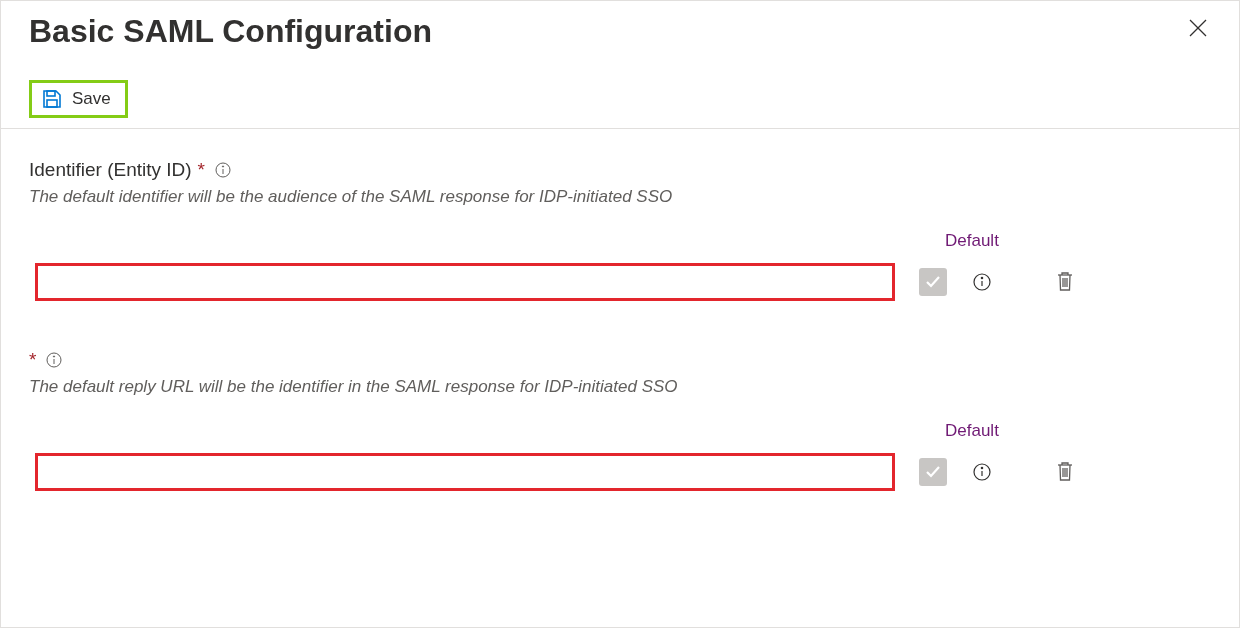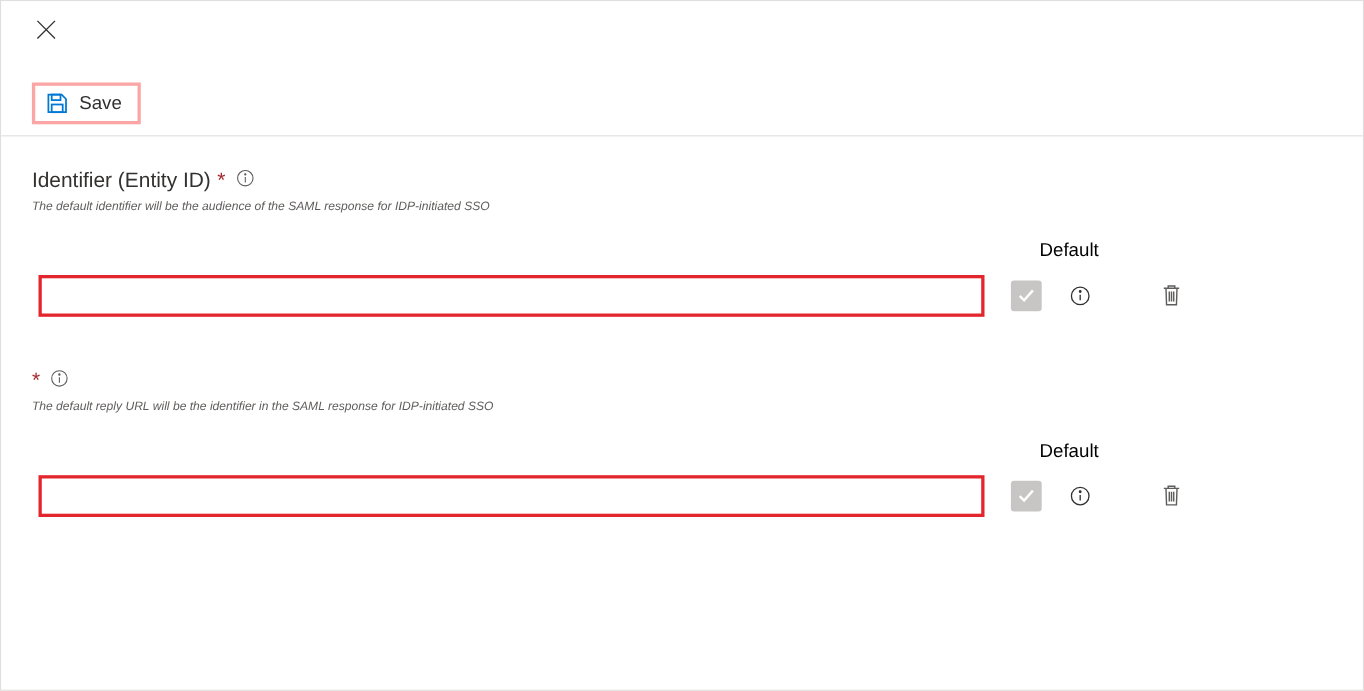--- a/index.html
+++ b/index.html
@@ -40,65 +40,65 @@
       padding: 0 28px;
       margin-top: 30px;
       border-bottom: 1px solid #e1dfdd;
       padding-bottom: 10px;
     }
     .save-btn {
       display: inline-flex;
       align-items: center;
       gap: 10px;
       background: none;
-      border: 3px solid #fca5a5;
+      border: 3px solid #84cc16;
       padding: 6px 14px 6px 10px;
       cursor: pointer;
       font-size: 17px;
       color: #323130;
       font-family: inherit;
     }
     .save-icon {
       display: inline-flex;
       color: #0078d4;
     }
     .content {
       padding: 30px 28px 0 28px;
     }
     .field-section {
       margin-bottom: 48px;
     }
     .field-label-row {
       display: flex;
-      align-items: flex-start;
+      align-items: center;
       gap: 6px;
       margin-bottom: 6px;
     }
     .field-label {
       font-size: 19px;
       color: #323130;
     }
     .required-star {
       color: #a4262c;
       font-size: 19px;
     }
     .info-icon {
       display: inline-flex;
       color: #605e5c;
       margin-left: 4px;
     }
     .field-description {
-      font-size: 11px;
+      font-size: 17px;
       font-style: italic;
       color: #605e5c;
       margin-bottom: 24px;
     }
     .default-header {
       font-size: 17px;
-      color: #000000;
+      color: #701a75;
       margin-left: 916px;
       margin-bottom: 12px;
     }
     .input-row {
       display: flex;
       align-items: center;
       gap: 24px;
     }
     .text-input {
       width: 860px;
@@ -138,20 +138,21 @@
       cursor: pointer;
       color: #605e5c;
       display: inline-flex;
       margin-left: 38px;
     }
   </style>
 </head>
 <body>
 
 <div class="header">
+  <h1 class="page-title">Basic SAML Configuration</h1>
   <button class="close-btn">
     <span>
       <svg width="18" height="18" viewBox="0 0 18 18" fill="none" stroke="currentColor" stroke-width="1.2">
         <line x1="1" y1="1" x2="17" y2="17"></line>
         <line x1="17" y1="1" x2="1" y2="17"></line>
       </svg>
     </span>
   </button>
 </div>
 

